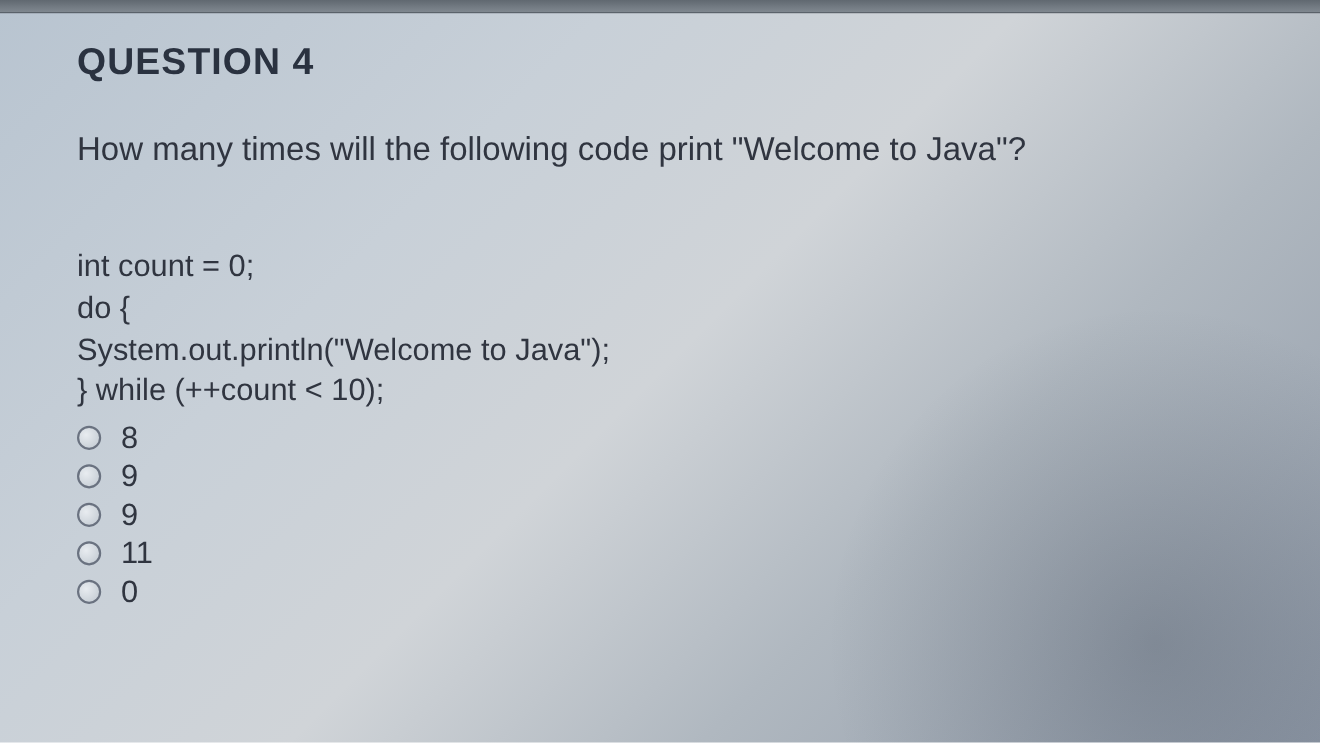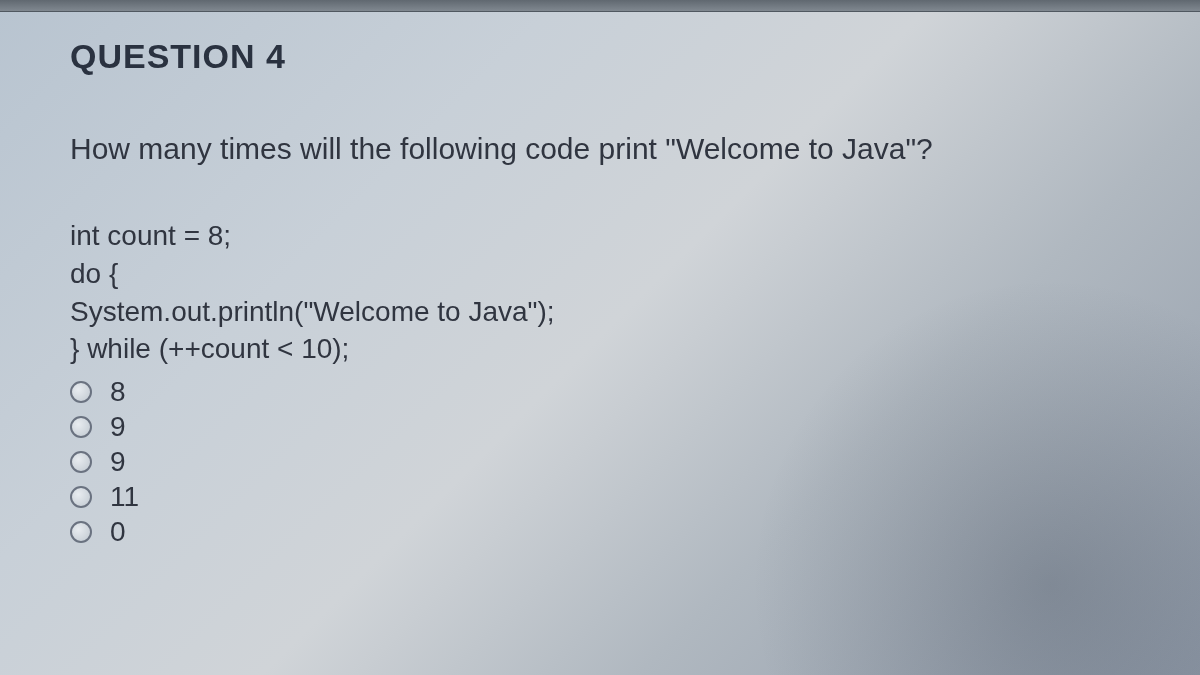--- a/index.html
+++ b/index.html
@@ -22,26 +22,26 @@
       border-bottom: 1px solid #505860;
     }
     .question-container {
       padding: 25px 70px;
     }
     .question-title {
       font-size: 34px;
       font-weight: bold;
       color: #2a3240;
       letter-spacing: 1px;
-      margin-bottom: 53px;
+      margin-bottom: 40px;
     }
     .question-prompt {
       font-size: 30px;
       color: #303540;
-      margin-bottom: 49px;
+      margin-bottom: 68px;
       line-height: 1.3;
     }
     .code-block {
       font-size: 28px;
       color: #303540;
       line-height: 1.35;
       font-family: Arial, Helvetica, sans-serif;
       margin-bottom: 8px;
     }
     .code-line {
@@ -84,21 +84,21 @@
 <body>
 
 <div class="top-bar"></div>
 
 <div class="question-container">
   <h1 class="question-title">QUESTION 4</h1>
 
   <p class="question-prompt">How many times will the following code print "Welcome to Java"?</p>
 
   <div class="code-block">
-    <span class="code-line">int count = 8;</span>
+    <span class="code-line">int count = 0;</span>
     <span class="code-line">do {</span>
     <span class="code-line">System.out.println("Welcome to Java");</span>
     <span class="code-line">} while (++count &lt; 10);</span>
   </div>
 
   <div class="options">
     <div class="option-row">
       <span class="radio-circle"></span>
       <span class="option-label">8</span>
     </div>

